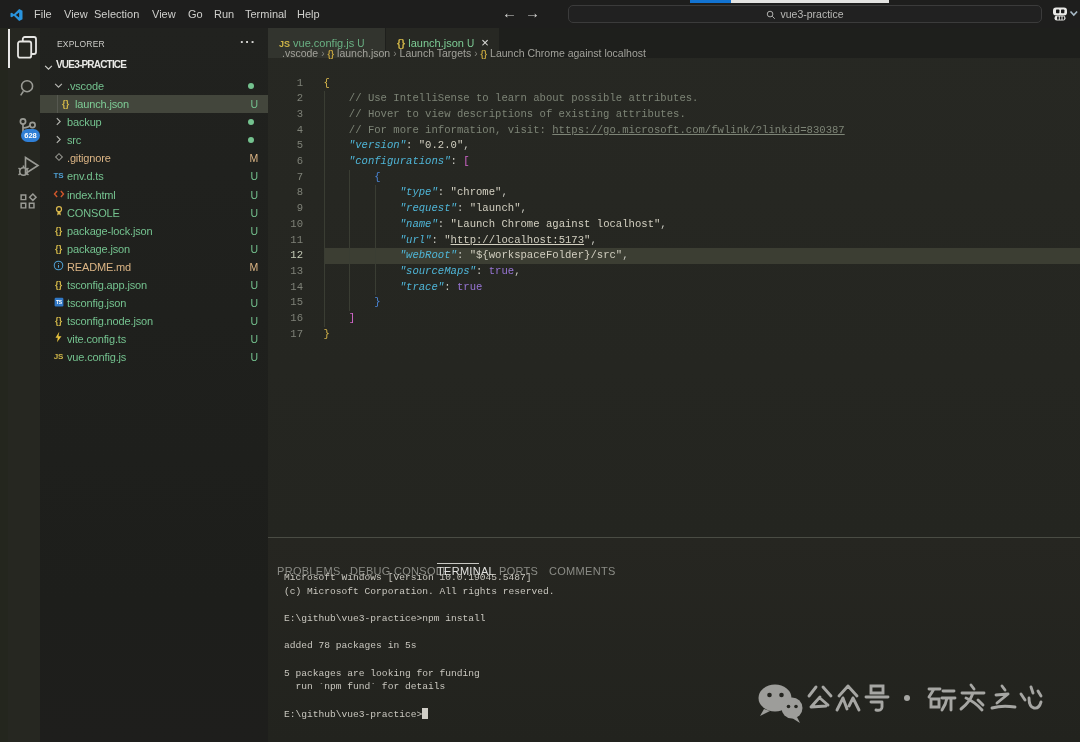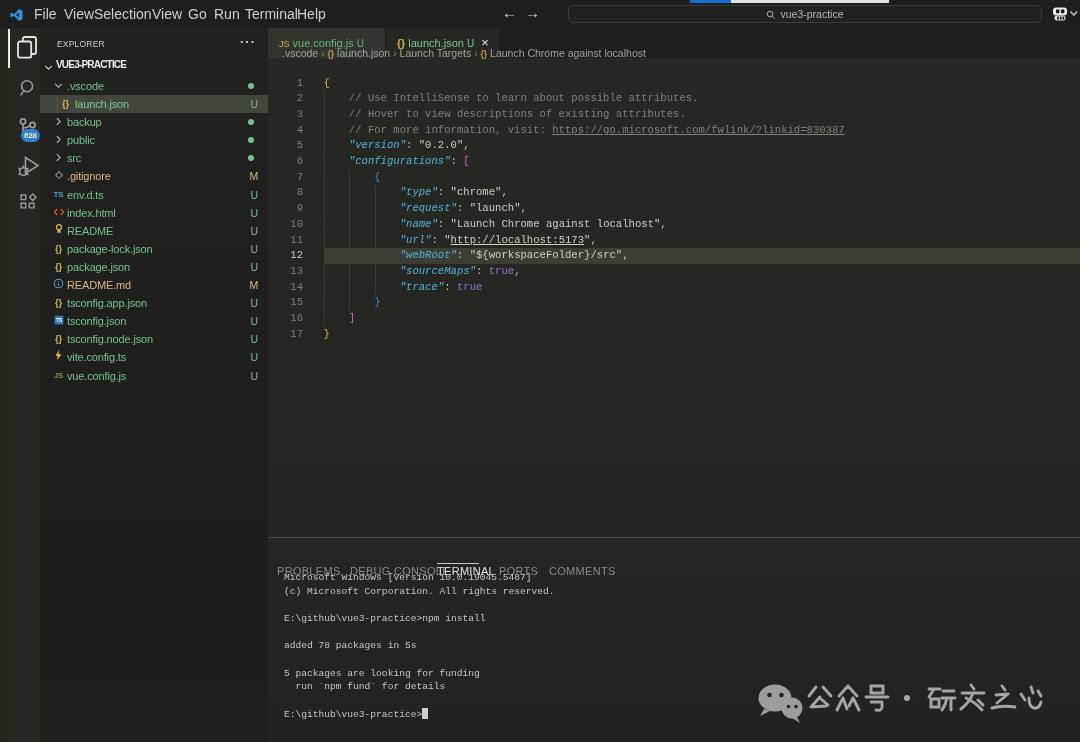--- a/index.html
+++ b/index.html
@@ -1,20 +1,20 @@
 <!DOCTYPE html>
 <html><head><meta charset="utf-8">
 <style>
 *{margin:0;padding:0;box-sizing:border-box}
 html,body{width:1080px;height:742px;overflow:hidden}
 body{position:relative;background:#24261e;font-family:"Liberation Sans",sans-serif;-webkit-font-smoothing:antialiased}
 .abs{position:absolute}
 
 #titlebar{position:absolute;left:0;top:0;width:1080px;height:28px;background:#1e1e1d}
-#titlebar .menu{position:absolute;top:0;height:28px;line-height:28px;color:#cfcfcc;font-size:14px}
+#titlebar .menu{position:absolute;top:0;height:28px;line-height:28px;color:#cfcfcc;font-size:11px}
 #loadbar-b{position:absolute;left:690px;top:0;width:41px;height:3px;background:#1273d2}
 #loadbar-w{position:absolute;left:731px;top:0;width:158px;height:3px;background:#e3e3e1}
 #searchbox{position:absolute;left:568px;top:5px;width:474px;height:18px;background:#212121;border:1px solid #3b3b3b;border-radius:5px;color:#b9b9b6;font-size:10.5px;text-align:center;line-height:17px}
 .navarrow{position:absolute;top:0;height:28px;line-height:26px;color:#d2d2d0;font-size:15px}
 
 #activitybar{position:absolute;left:8px;top:28px;width:40px;height:714px;background:#262721}
 #actbadge{position:absolute;left:13px;top:101px;width:19px;height:13px;border-radius:7px;background:#2f7fd6;color:#fff;font-size:7.5px;font-weight:bold;text-align:center;line-height:13px}
 #actsel{position:absolute;left:0;top:1px;width:2px;height:39px;background:#e8e8e6}
 
 #sidebar{position:absolute;left:40px;top:28px;width:228px;height:714px;background:linear-gradient(#21221f 0%,#1f201d 40%,#1d1e1b 80%,#1e1e1c 100%)}
@@ -26,21 +26,21 @@
 .row .nm{position:absolute;left:27px;top:0}
 .row .nm2{position:absolute;left:35px;top:0}
 .row .ic{position:absolute;left:12px;top:0;width:13px;height:18.1px;text-align:center}
 .row .ic2{position:absolute;left:19px;top:0;width:13px;height:18.1px;text-align:center}
 .row .badge{position:absolute;right:10px;top:0;font-size:10.5px}
 .g{color:#74c28f}.tan{color:#dcb585}.gray{color:#94958e}
 .dot{position:absolute;right:14px;top:6px;width:6px;height:6px;border-radius:3px;background:#74c28f}
 .seltree{position:absolute;left:0;top:67.1px;width:228px;height:18.1px;background:#43463c}
 .guide{position:absolute;left:17px;top:67.1px;width:1px;height:18.1px;background:#565850}
 .icbrace{color:#cfb548;font-weight:bold;font-size:9.5px}
-.icjs{color:#cfb548;font-weight:normal;font-size:8px}
+.icjs{color:#cfb548;font-weight:bold;font-size:8px}
 .icts{color:#4f9fd2;font-weight:bold;font-size:8px}
 
 #editor{position:absolute;left:268px;top:28px;width:812px;height:509px;background:linear-gradient(#272823,#242520)}
 #tabstrip{position:absolute;left:0;top:0;width:812px;height:30px;background:#1e1f1c}
 .tab{position:absolute;top:0;height:30px;font-size:11px;line-height:30px}
 #tab1{left:0;width:117px;background:#32342e}
 #tab2{left:118px;width:113px;background:#272823}
 #breadcrumb{position:absolute;left:0;top:16px;width:812px;height:19px;font-size:10.5px;color:#a2a29b;line-height:19px}
 #breadcrumb .sep{color:#84847e;padding:0 3px;font-size:10px}
 #breadcrumb .bic{color:#c2a23e;font-weight:bold;font-size:8.5px}
@@ -146,27 +146,20 @@
         <span class="ic"><svg width="9" height="9" viewBox="0 0 16 16">
             <path d="M5 2l6 6-6 6" stroke="#b6b7b2" stroke-width="2" fill="none"></path>
           </svg></span>
         <span class="nm g">backup</span>
         <span class="dot"></span>
       </div>
     <div class="row">
         <span class="ic"><svg width="9" height="9" viewBox="0 0 16 16">
             <path d="M5 2l6 6-6 6" stroke="#b6b7b2" stroke-width="2" fill="none"></path>
           </svg></span>
-        <span class="nm g">public</span>
-        <span class="dot"></span>
-      </div>
-    <div class="row">
-        <span class="ic"><svg width="9" height="9" viewBox="0 0 16 16">
-            <path d="M5 2l6 6-6 6" stroke="#b6b7b2" stroke-width="2" fill="none"></path>
-          </svg></span>
         <span class="nm g">src</span>
         <span class="dot"></span>
       </div>
     <div class="row">
         <span class="ic"><svg width="10" height="10" viewBox="0 0 16 16">
             <rect x="4.2" y="4.2" width="7.6" height="7.6" transform="rotate(45 8 8)" fill="none" stroke="#9a9a94" stroke-width="1.6"></rect>
           </svg></span>
         <span class="nm tan">.gitignore</span>
         <span class="badge tan">M</span>
       </div>
@@ -180,21 +173,21 @@
             <path d="M5.5 2 2 6l3.5 4M10.5 2 14 6l-3.5 4" fill="none" stroke="#d3572b" stroke-width="1.8"></path>
           </svg></span>
         <span class="nm g">index.html</span>
         <span class="badge g">U</span>
       </div>
     <div class="row">
         <span class="ic"><svg width="10" height="12" viewBox="0 0 16 18">
             <circle cx="8" cy="6" r="4" fill="none" stroke="#d9b84d" stroke-width="2"></circle>
             <path d="M6 9.5 5 16l3-2 3 2-1-6.5" fill="#d9b84d"></path>
           </svg></span>
-        <span class="nm g">README</span>
+        <span class="nm g">CONSOLE</span>
         <span class="badge g">U</span>
       </div>
     <div class="row">
         <span class="ic icbrace">{}</span>
         <span class="nm g">package-lock.json</span>
         <span class="badge g">U</span>
       </div>
     <div class="row">
         <span class="ic icbrace">{}</span>
         <span class="nm g">package.json</span>

